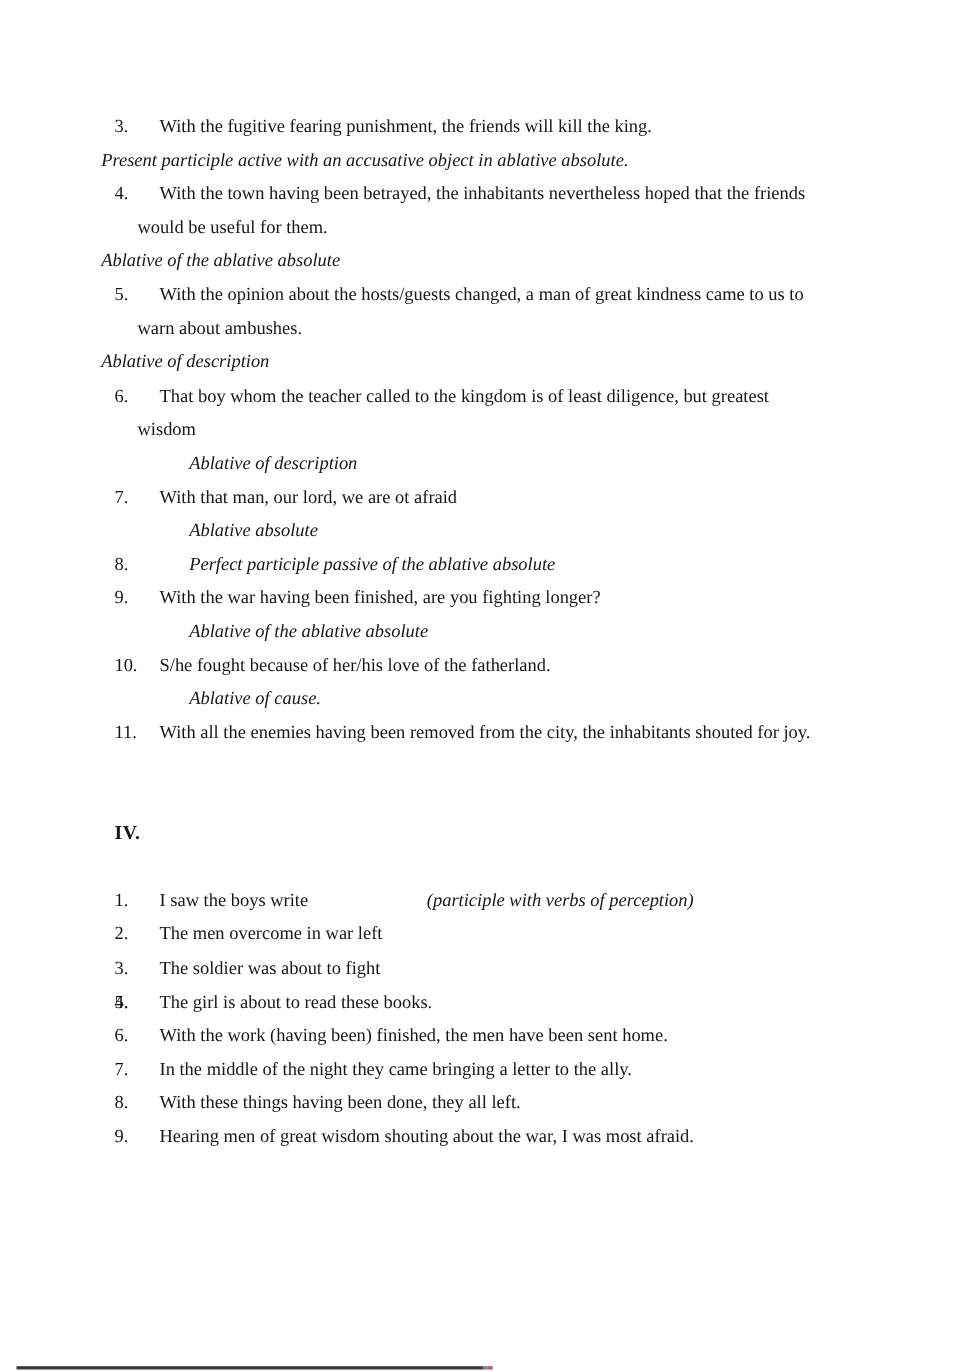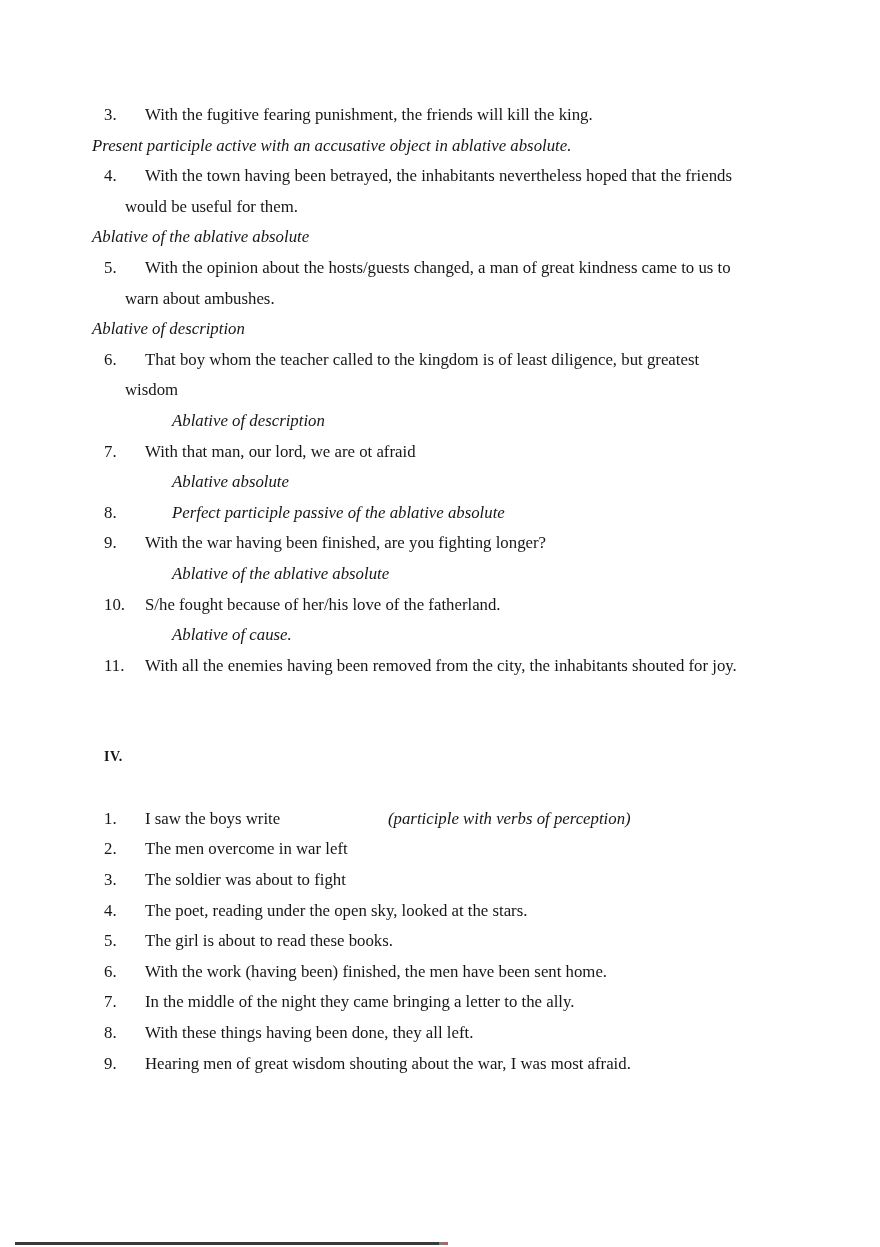--- a/index.html
+++ b/index.html
@@ -38,21 +38,21 @@
   }
   .line.answer {
     font-style: italic;
   }
   .line.answer.lg { padding-left: 92px; }
   .line.answer.sm { padding-left: 172px; }
   .section-heading {
     margin: 61px 0 31px 0;
     padding-left: 104px;
     line-height: 30.6px;
-    font-size: 14px;
+    font-size: 18px;
     font-weight: bold;
     letter-spacing: 0.5px;
   }
   .note {
     position: absolute;
     left: 388px;
     top: 0;
     font-style: italic;
   }
   .rule {
@@ -116,21 +116,21 @@
         <div class="line first"><span class="num">11.</span><span class="txt">With all the enemies having been removed from the city, the inhabitants shouted for joy.</span></div>
       </div>
     </div>
 
   <div class="section-heading">IV.</div>
 
   <div id="section-list">
       <div class="line first"><span class="num">1.</span><span class="txt">I saw the boys write</span><span class="note">(participle with verbs of perception)</span></div>
       <div class="line first"><span class="num">2.</span><span class="txt">The men overcome in war left</span></div>
       <div class="line first"><span class="num">3.</span><span class="txt">The soldier was about to fight</span></div>
-      <div class="line first"><span class="num">4.</span><span class="txt">The poet, reading under the open sky, looked at the stars.</span></div>
+      <div class="line first"><span class="num">4.</span></div>
       <div class="line first"><span class="num">5.</span><span class="txt">The girl is about to read these books.</span></div>
       <div class="line first"><span class="num">6.</span><span class="txt">With the work (having been) finished, the men have been sent home.</span></div>
       <div class="line first"><span class="num">7.</span><span class="txt">In the middle of the night they came bringing a letter to the ally.</span></div>
       <div class="line first"><span class="num">8.</span><span class="txt">With these things having been done, they all left.</span></div>
       <div class="line first"><span class="num">9.</span><span class="txt">Hearing men of great wisdom shouting about the war, I was most afraid.</span></div>
     </div>
 
   <div class="rule">
     <span class="seg gray"></span>
     <span class="seg teal"></span>

